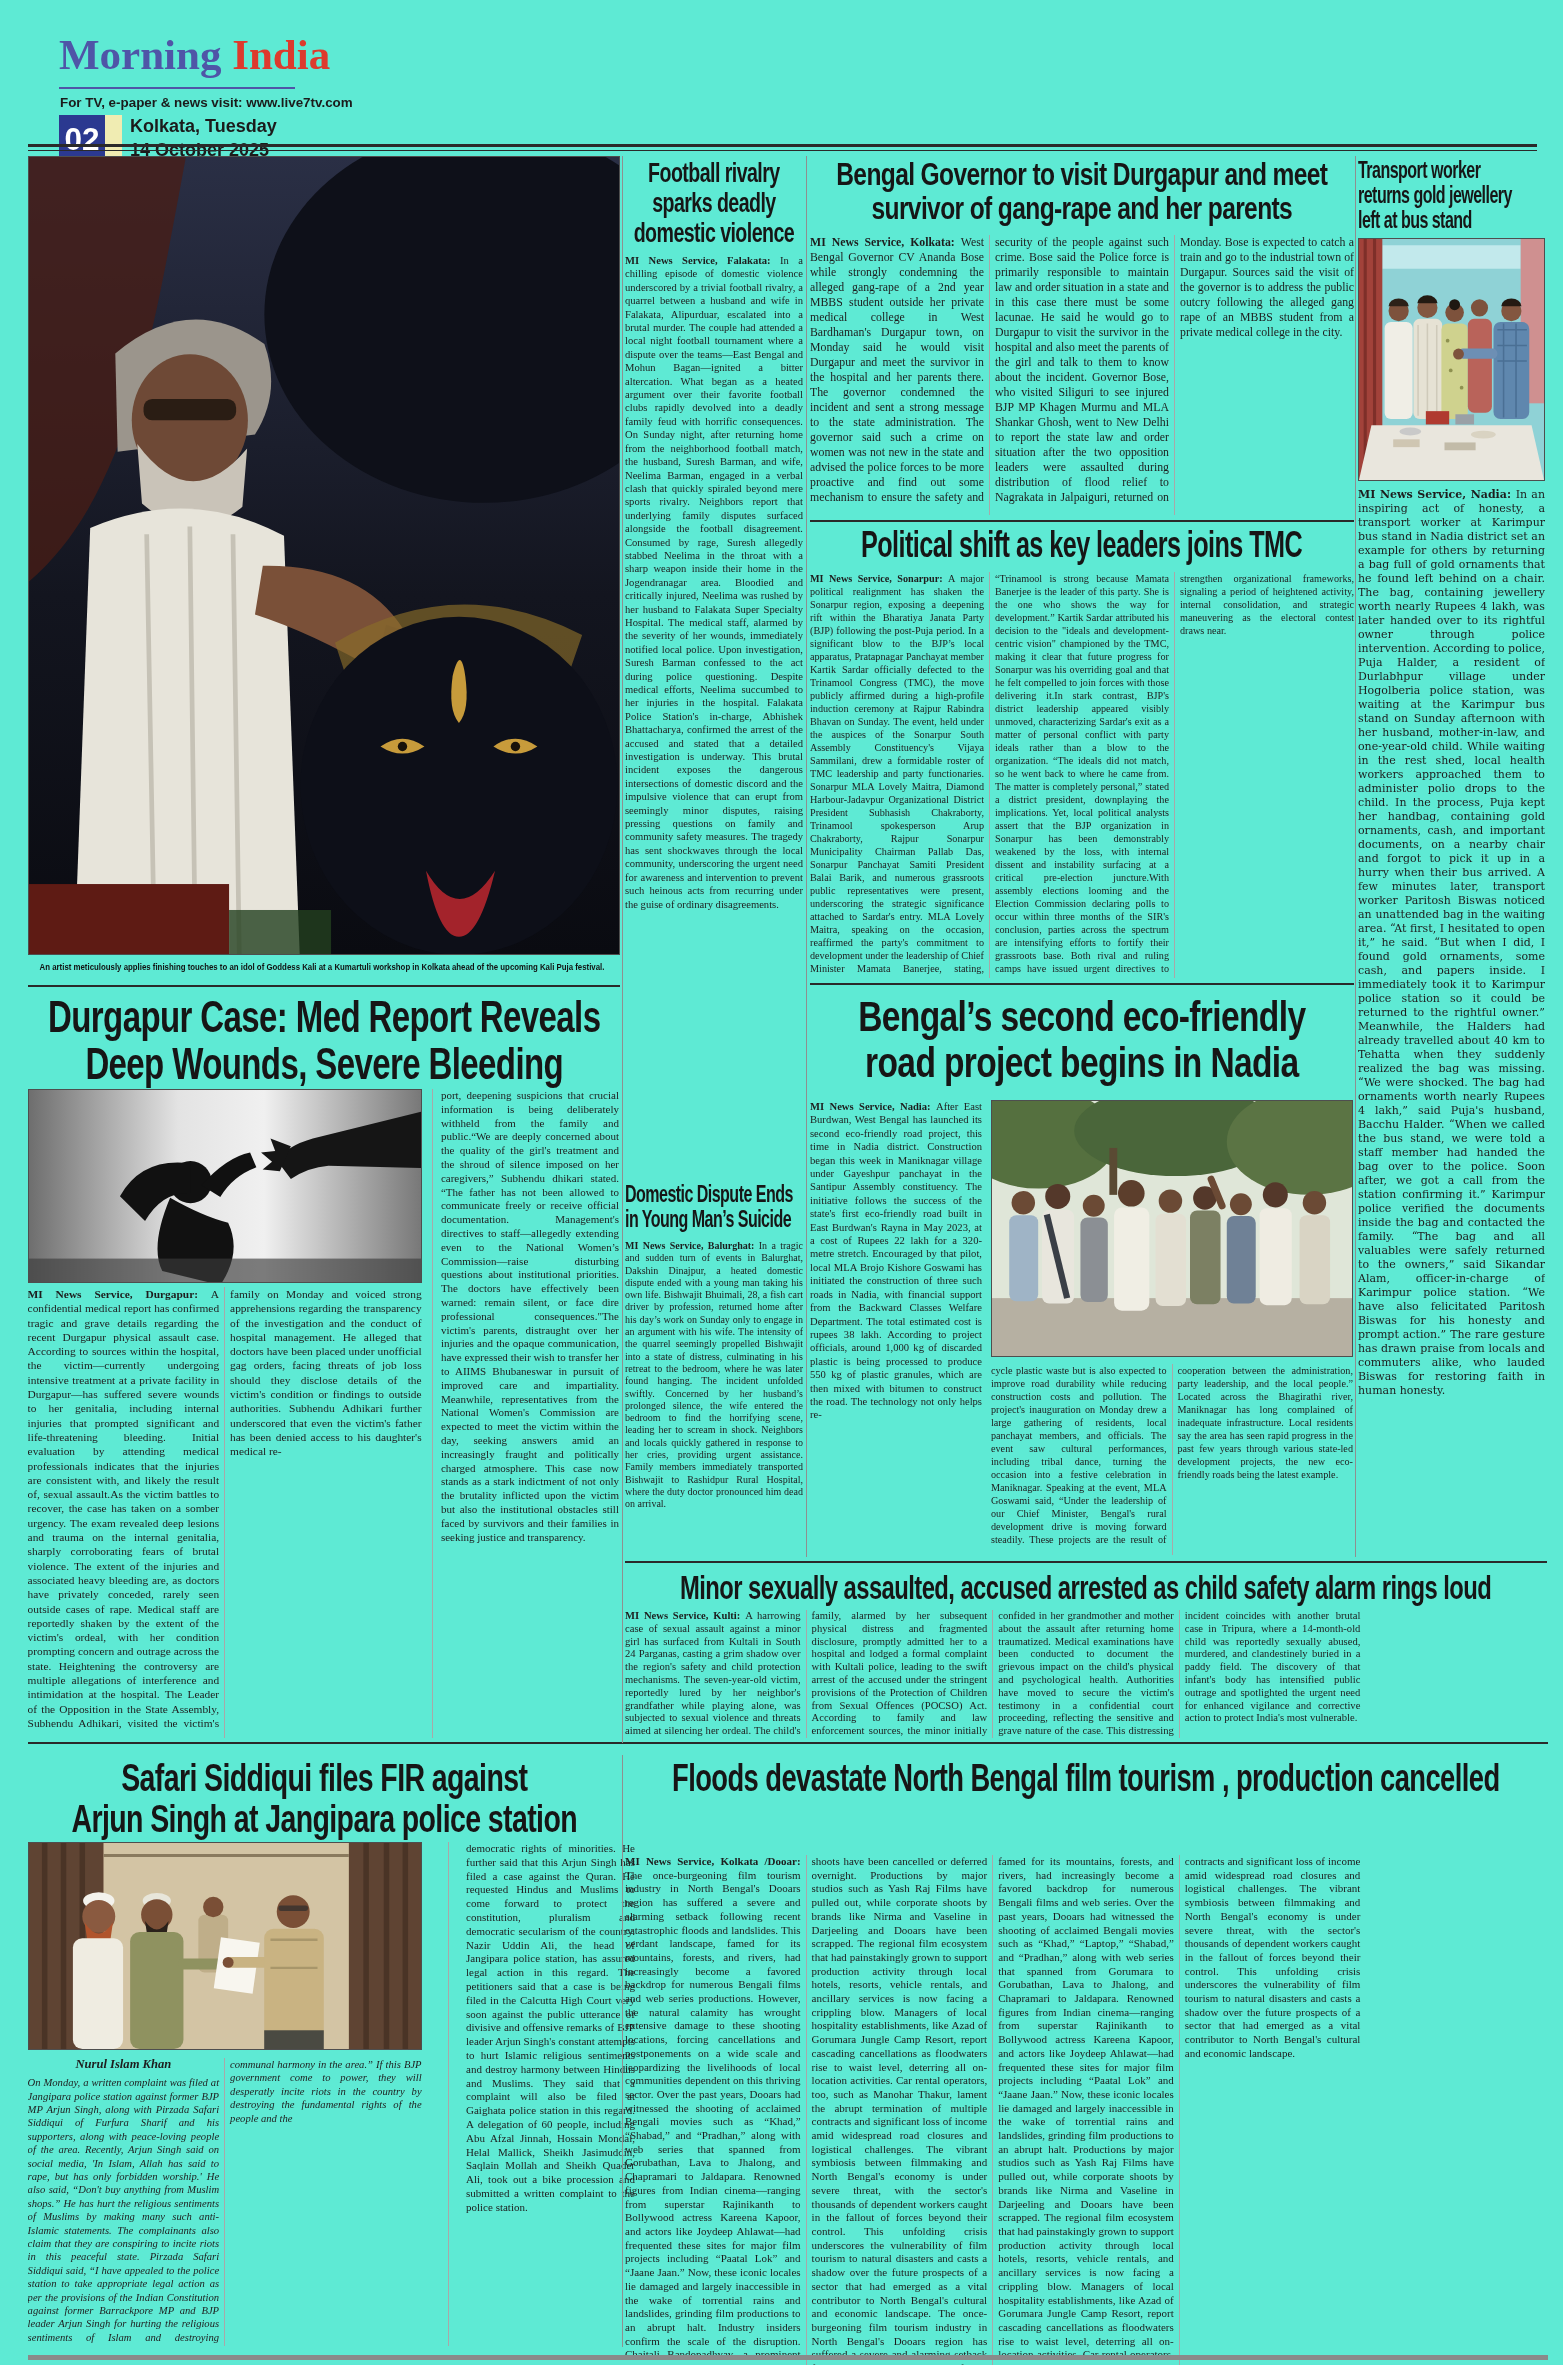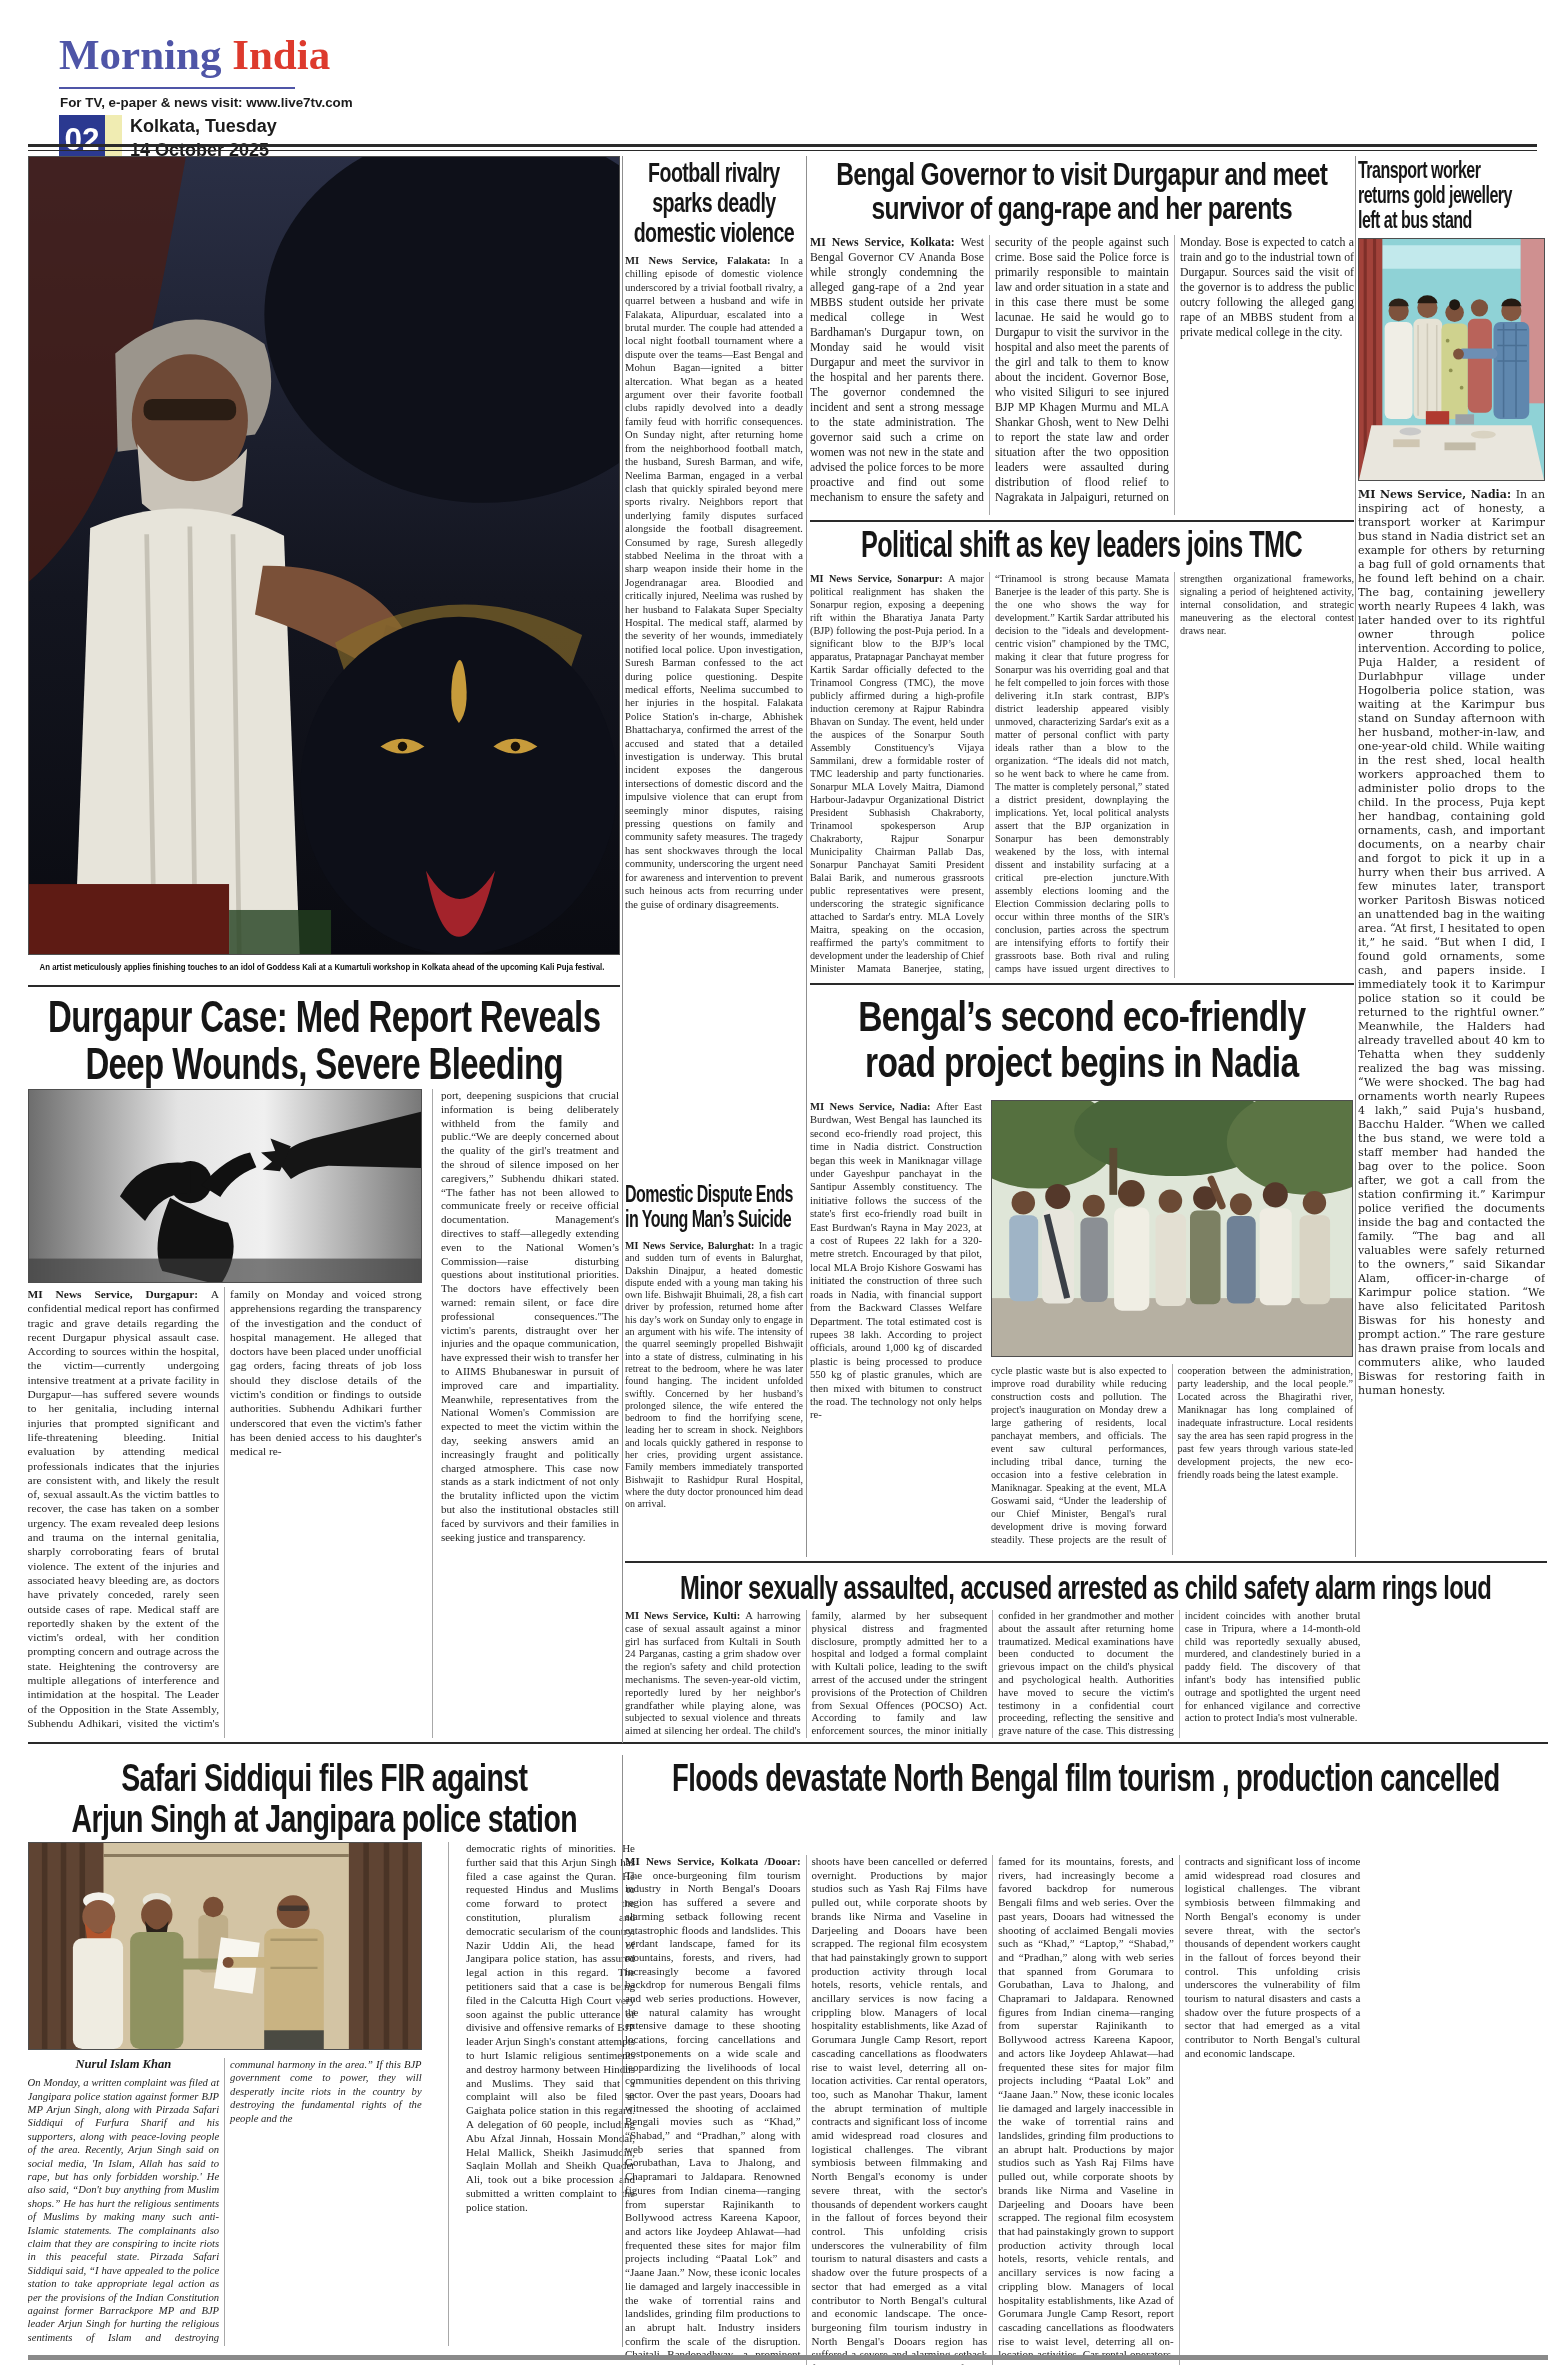--- a/index.html
+++ b/index.html
@@ -1,18 +1,18 @@
 <!DOCTYPE html>
 <html style="font-size:12.6px"><head>
 <meta charset="utf-8">
 <style>
   * { margin:0; padding:0; box-sizing:border-box; }
   html,body { background:#d8d6d0; }
   .page { position:relative; width:1564px; height:2366px; margin:0 auto;
-          background:#ffffff; color:#1b1b1b; overflow:hidden;
+          background:#5eead4; color:#1b1b1b; overflow:hidden;
           font-family:"Liberation Serif", serif; }
   .abs { position:absolute; }
   .hl { font-family:"Liberation Sans", sans-serif; font-weight:bold; color:#161616;
         line-height:1.07; letter-spacing:-0.8px; white-space:pre-line; transform-origin:0 0; }
   .body { text-align:justify; color:#1d1d1d; overflow:hidden; }
   .body .lead { font-weight:bold; }
   .cols { column-gap:11px; column-rule:0.8px solid #a8a8a8; column-fill:auto; height:100%; }
   .c2 { column-count:2; } .c3 { column-count:3; } .c5 { column-count:5; }
   .vrule { position:absolute; width:0.8px; background:#8f8f8f; }
   .hrule { position:absolute; background:#2a2a2a; }

